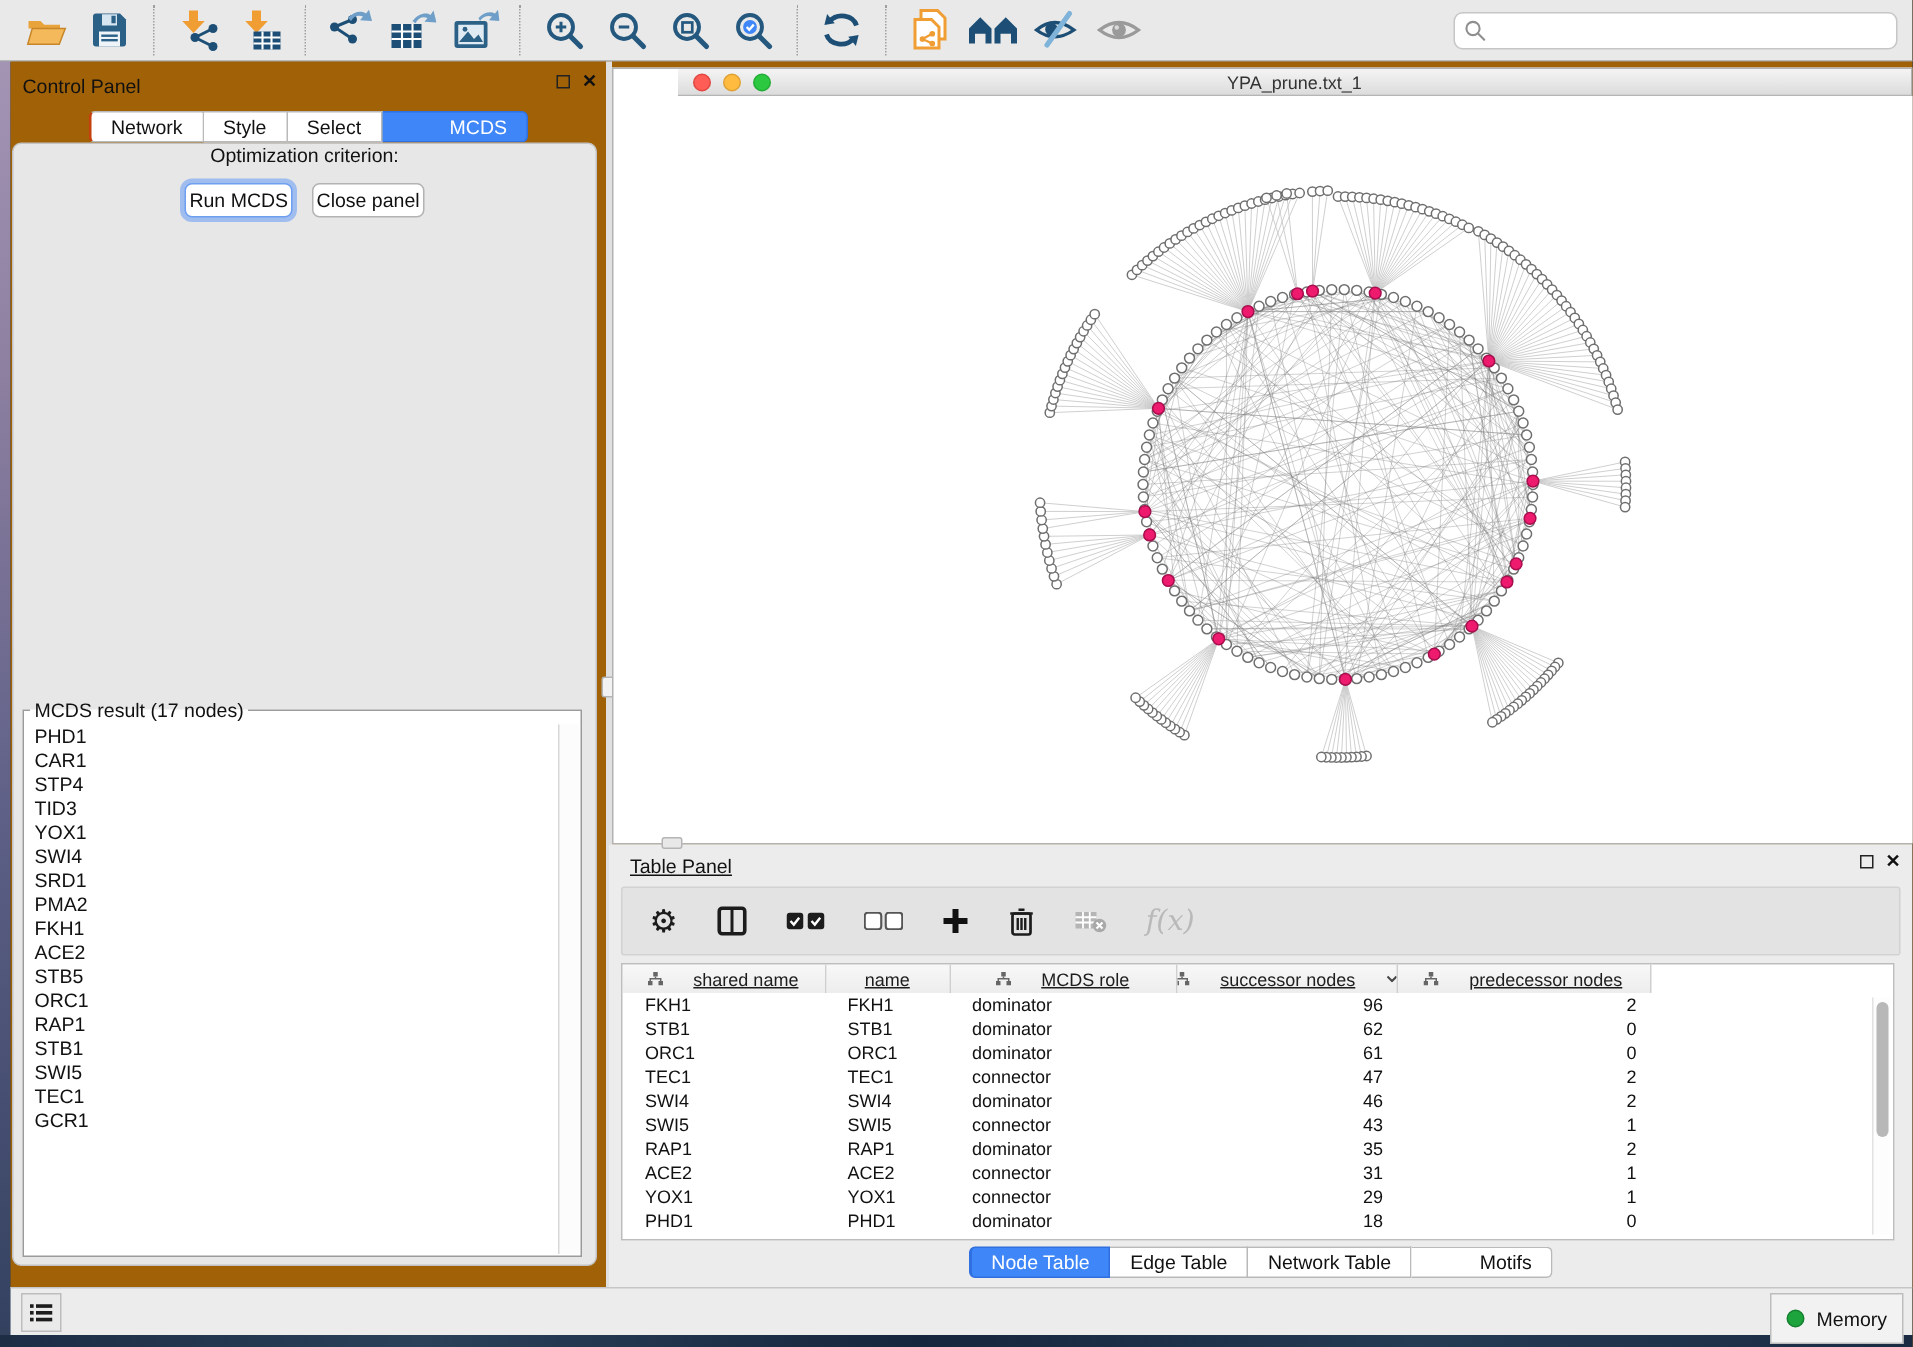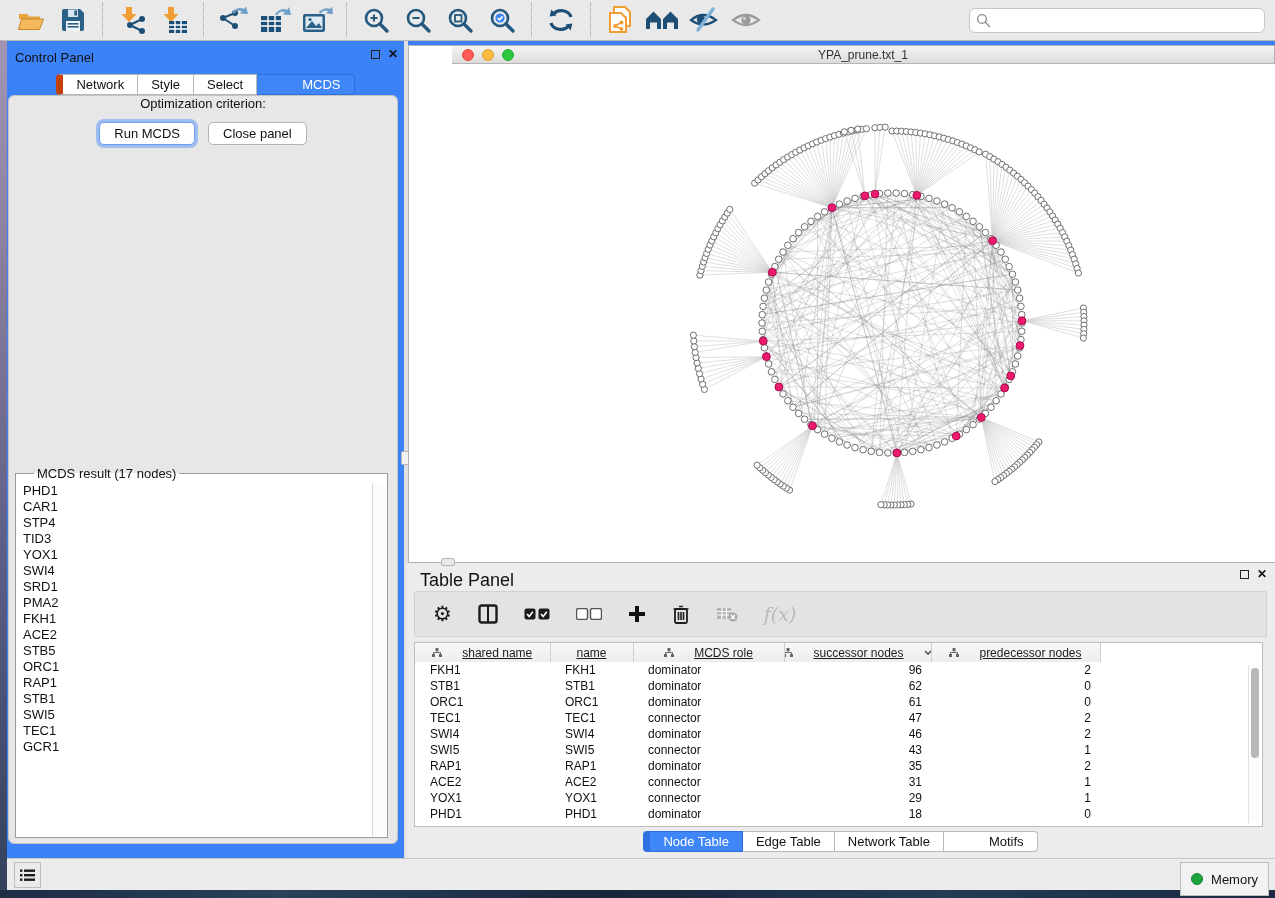--- a/index.html
+++ b/index.html
@@ -17,51 +17,51 @@
   .toolbar { position:absolute; left:0; top:0; width:1275px; height:41px; background:#e9e9e9;
     border-bottom:1px solid #b9b9b9; display:flex; align-items:center; padding-left:10px; }
   .tbtn { width:34px; height:34px; display:flex; align-items:center; justify-content:center; margin:0 4px; }
   .tsep { height:34px; border-left:1px dotted #9f9f9f; margin:0 8px; }
   .toolbar .search { margin-left:auto; margin-right:10px; width:296px; height:25px; background:#fff;
     border:1px solid #c6c6c6; border-radius:6px; display:flex; align-items:center; padding:0 6px; }
   .toolbar .search input { border:none; outline:none; flex:1; font-size:13px; height:20px;
     font-family:"Liberation Sans",sans-serif; background:transparent; }
 
   
-  .main { position:absolute; left:7px; top:41px; width:1268px; height:817px; background:#3b82f6; }
+  .main { position:absolute; left:7px; top:41px; width:1268px; height:817px; background:#a16207; }
   .control-panel { position:absolute; left:0; top:0; width:397px; height:817px; }
   .panel-title { position:absolute; left:8px; top:9px; font-size:13px; color:#111; }
   .win-icons { position:absolute; right:6px; top:8px; display:flex; gap:8px; align-items:center; }
   .float-ico { width:9px; height:9px; border:1.6px solid #222; display:inline-block; }
   .close-ico { font-size:12px; font-weight:700; color:#111; line-height:10px; }
 
   .tabset { display:flex; justify-content:center; }
   .cp-tabs { position:absolute; left:0; top:33px; width:397px; }
   .tab { background:#fff; border:1px solid #b9b9b9; border-left:none; padding:0 13px; font-size:13px;
     height:21px; line-height:19px; color:#111; }
-  .tab:first-child { border-left:7px solid #c2410c; border-radius:4px 0 0 4px; }
+  .tab:first-child { border-left:2px solid #c2410c; border-radius:4px 0 0 4px; }
   .tab:last-child { border-radius:0 4px 4px 0;padding-left:45px; }
   .tab.sel { background:#3f87f8; color:#fff; border-color:#2f6fdf; }
 
   .cp-body { position:absolute; left:1px; right:6px; top:54px; bottom:14px;
     background:#e7e7e7; border:1px solid #c3c3c3; border-radius:6px; }
   .opt-label { text-align:center; font-size:13px; color:#111; }
   .dropdown { position:relative; margin:8px auto 0 auto; width:314px; height:23px; background:#fff;
     border:1px solid #b3b3b3; border-radius:5px; font-size:13px; line-height:21px; padding-left:11px; color:#111; }
   .dropdown .stepper { position:absolute; right:-1px; top:-1px; width:21px; height:23px; background:#3f87f8;
     border-radius:0 5px 5px 0; display:flex; flex-direction:column; align-items:center; justify-content:center; gap:2px; }
   .stepper svg { display:block; }
   .btn-row { margin-top:11px; display:flex; justify-content:center; gap:13px; }
   .btn { height:23px; background:#fff; border:1px solid #b3b3b3; border-radius:5px; font-size:13px;
-    padding:0 14px; color:#111; font-family:"Liberation Sans",sans-serif; }
+    padding:0 2px; color:#111; font-family:"Liberation Sans",sans-serif; }
   .btn.focused { box-shadow:0 0 0 3px rgba(100,155,245,.55); border-color:#6f9ff0; }
 
   .result-box { position:absolute; left:6px; right:9px; top:370px; bottom:5px;
     border:1px solid #9b9b9b; background:#fff; }
-  .result-box legend { font-size:13px; color:#111; padding:0 3px; margin-left:18px; background:transparent; }
+  .result-box legend { font-size:13px; color:#111; padding:0 3px; margin-left:4px; background:transparent; }
   .result-list { position:absolute; left:1px; top:2px; bottom:1px; right:15px; overflow:hidden; }
   .result-item { font-size:13px; line-height:16px; padding-left:6px; color:#111; }
   .result-scroll { position:absolute; top:2px; right:1px; bottom:1px; width:14px; background:#fcfcfc;
     border-left:1px solid #d8d8d8; }
 
   
   .splitter { position:absolute; left:397px; top:0; width:4px; height:817px; background:#e0e0e0; }
   .split-handle { position:absolute; left:-3px; top:410px; width:9px; height:14px; background:#f2f2f2;
     border:1px solid #b5b5b5; border-radius:2px; }
   .hsplit-handle { position:absolute; left:434px; top:517px; width:14px; height:8px; background:#e8e8e8;
@@ -75,21 +75,21 @@
   .titlebar .title { font-size:12px; color:#333; font-weight:500; }
   .lights { position:absolute; left:10px; top:3px; display:flex; gap:8px; }
   .light { width:12px; height:12px; border-radius:50%; }
   .light.red { background:#ff5d55; border:1px solid #e24640; }
   .light.yellow { background:#febb40; border:1px solid #dfa133; }
   .light.green { background:#2bc840; border:1px solid #24ad36; }
   #network-canvas { display:block; width:865px; height:498px; background:#fff; }
 
   
   .table-panel { position:absolute; left:399px; top:522px; width:869px; height:295px; background:#ececec; }
-  .tp-title { position:absolute; left:14px; top:7px; font-size:18px; color:#111; }
+  .tp-title { position:absolute; left:14px; top:7px; font-size:13px; color:#111;text-decoration:underline; }
   .tp-winicons { position:absolute; right:8px; top:6px; display:flex; gap:8px; align-items:center; }
   .table-toolbar { position:absolute; left:8px; right:8px; top:28px; height:46px; background:#e3e3e3;
     border:1px solid #d2d2d2; border-radius:2px; display:flex; align-items:center; padding-left:18px; gap:26px; }
   .ttb-ico { display:flex; align-items:center; justify-content:center; }
   .gear-glyph { font-family:"DejaVu Sans",sans-serif; font-size:21px; color:#1c1c1c; line-height:22px; }
   .fx-glyph { font-family:"DejaVu Serif",serif; font-style:italic; font-size:19px; color:#b9b9b9; }
 
   .table-wrap { position:absolute; left:8px; right:12px; top:79px; height:185px; background:#fff;
     border:1px solid #bdbdbd; overflow:hidden; }
   table.node-table { border-collapse:collapse; table-layout:fixed; width:100%; }

